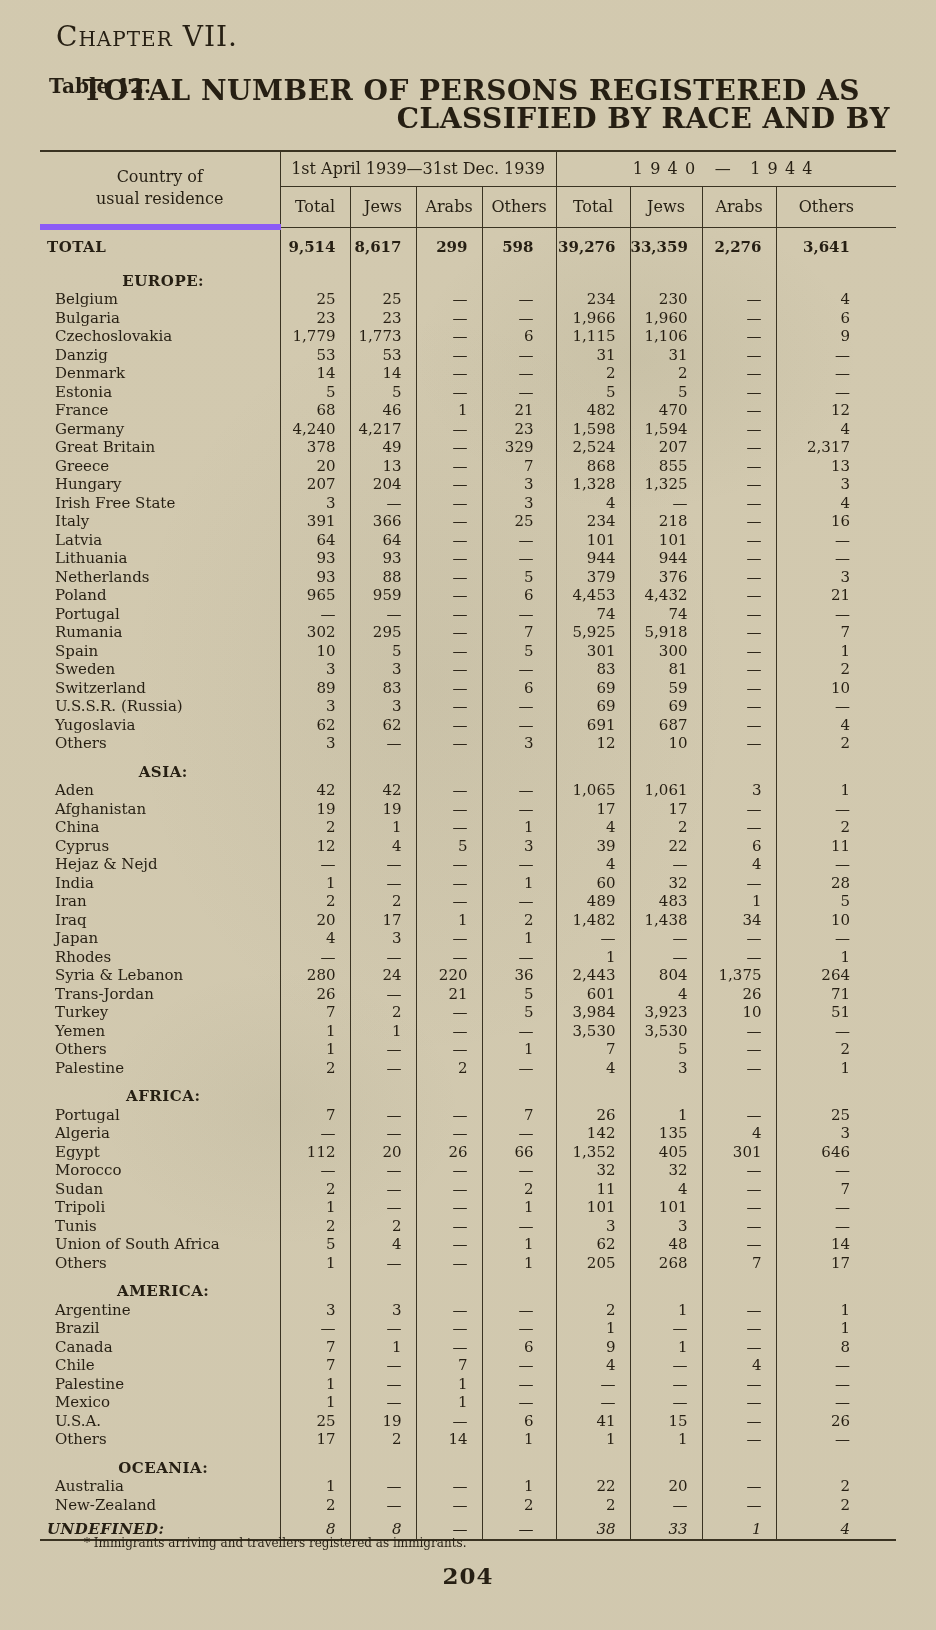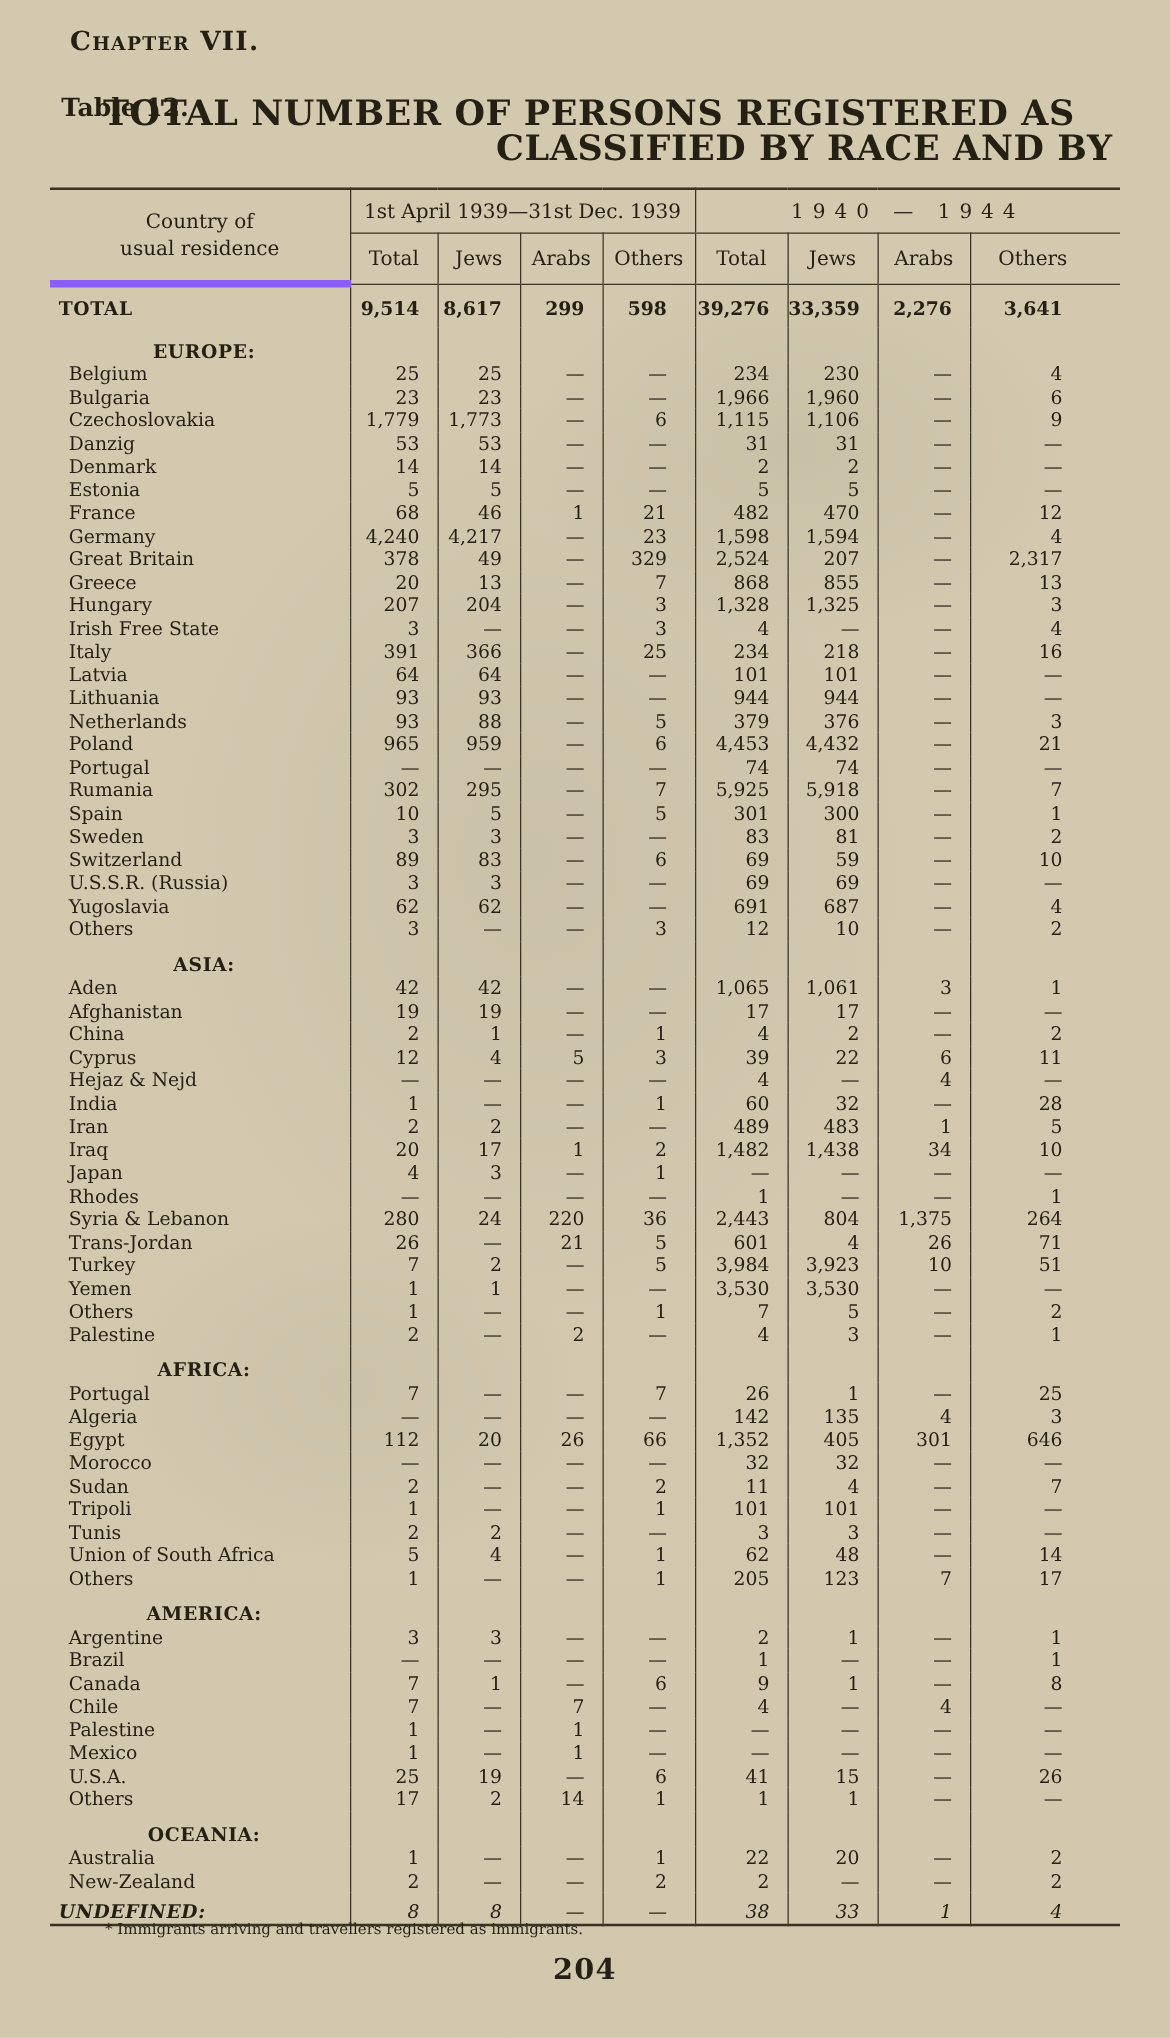--- a/index.html
+++ b/index.html
@@ -22,21 +22,21 @@
       radial-gradient(ellipse 320px 220px at 68% 22%, rgba(95,100,70,0.08), transparent 70%),
       radial-gradient(ellipse 420px 520px at 46% 42%, rgba(100,100,78,0.07), transparent 72%),
       radial-gradient(ellipse 260px 200px at 30% 68%, rgba(92,96,70,0.06), transparent 70%),
       linear-gradient(180deg, rgba(120,110,80,0.05), rgba(60,55,40,0.04));
     pointer-events: none;
   }
   .page { position: absolute; inset: 0; }
 
   .chapter {
     position: absolute; top: 20px; left: 56px;
-    font-size: 21px; font-weight: bold;
+    font-size: 28px; font-weight: normal;
     font-variant: small-caps; letter-spacing: 1px;
   }
   .table-label {
     position: absolute; top: 58px; left: 49px;
     font-size: 20px; font-weight: bold; margin-top: 16px;
   }
   .title {
     position: absolute; top: 77px; left: 0; right: 30px;
     text-align: right; font-weight: bold;
     font-size: 28px; letter-spacing: 0.5px; line-height: 28px;
@@ -711,21 +711,21 @@
           <td class="num c7">—</td>
           <td class="num c8">14</td>
         </tr>
         <tr class="row-country">
           <td class="label">Others</td>
           <td class="num c1">1</td>
           <td class="num c2">—</td>
           <td class="num c3">—</td>
           <td class="num c4">1</td>
           <td class="num c5">205</td>
-          <td class="num c6">123</td>
+          <td class="num c6">268</td>
           <td class="num c7">7</td>
           <td class="num c8">17</td>
         </tr>
         <tr class="row-section">
           <td class="label">AMERICA:</td>
           <td class="num c1"></td>
           <td class="num c2"></td>
           <td class="num c3"></td>
           <td class="num c4"></td>
           <td class="num c5"></td>

